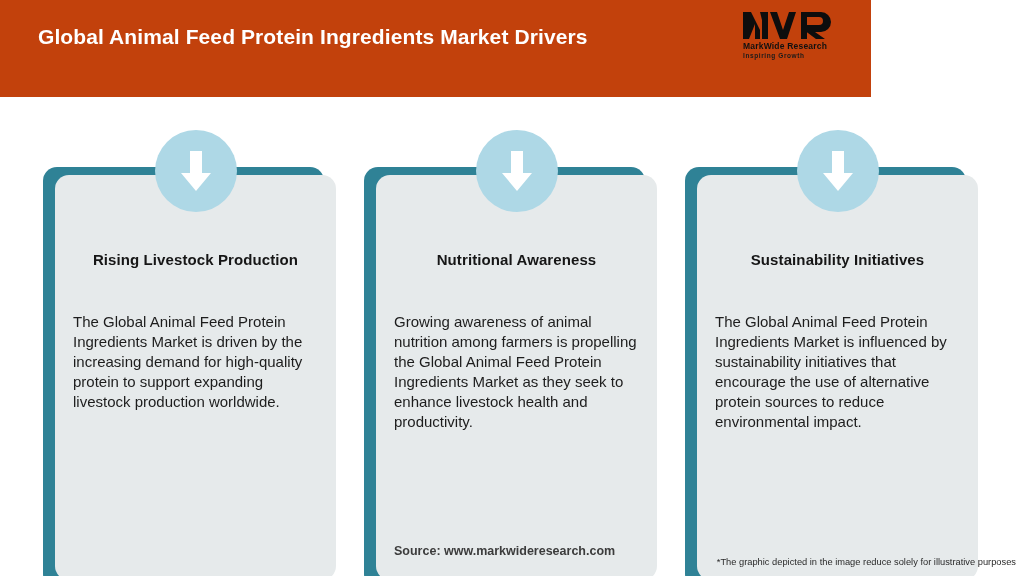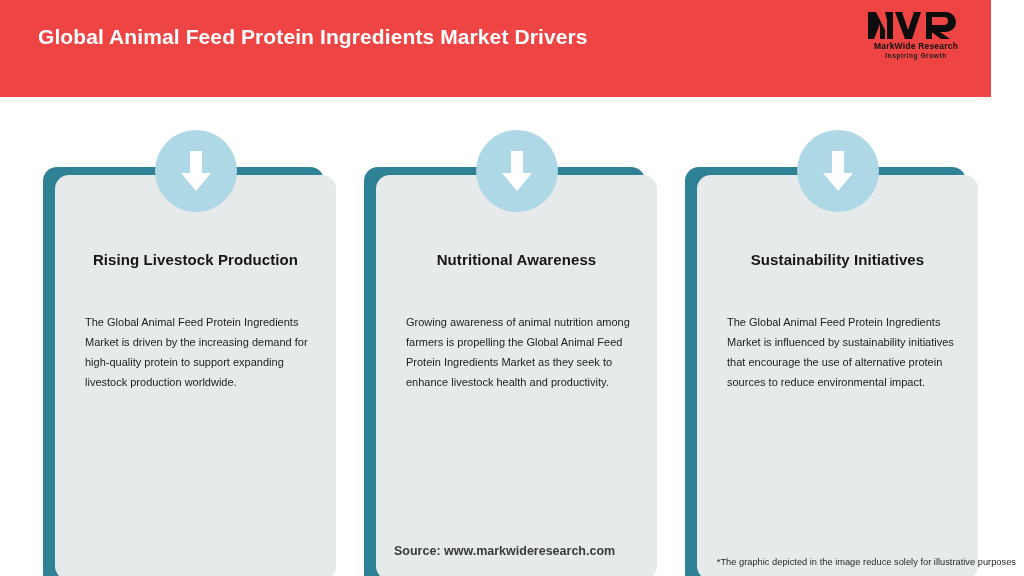--- a/index.html
+++ b/index.html
@@ -13,41 +13,41 @@
     font-family: "Liberation Sans", sans-serif;
     position: relative;
     overflow: hidden;
   }
 
   
   .header {
     position: absolute;
     left: 0;
     top: 0;
-    width: 991px;
+    width: 871px;
     height: 97px;
-    background: #ef4444;
+    background: #c2410c;
   }
   .header-title {
     position: absolute;
     left: 38px;
     top: 25px;
     font-size: 21px;
     font-weight: bold;
     color: #ffffff;
     letter-spacing: 0.1px;
     white-space: nowrap;
   }
   .logo {
     position: absolute;
     right: 22px;
     top: 10px;
     width: 106px;
     height: 56px;
-    text-align: center;
+    text-align: left;
   }
   .logo-mark {
     display: block;
     height: 30px;
   }
   .logo-name {
     display: block;
     font-size: 8.5px;
     font-weight: bold;
     color: #111111;
@@ -124,24 +124,23 @@
     font-size: 15px;
     font-weight: bold;
     color: #161616;
     letter-spacing: 0.1px;
   }
   .card-body {
     position: absolute;
     top: 137px;
     left: 18px;
     right: 16px;
-    font-size: 11px;
+    font-size: 15px;
     line-height: 20px;
     color: #1d1d1d;
-    margin-left: 12px;
   }
 
   
   .source {
     position: absolute;
     left: 394px;
     top: 544px;
     font-size: 12.5px;
     font-weight: bold;
     color: #3c3c3c;

